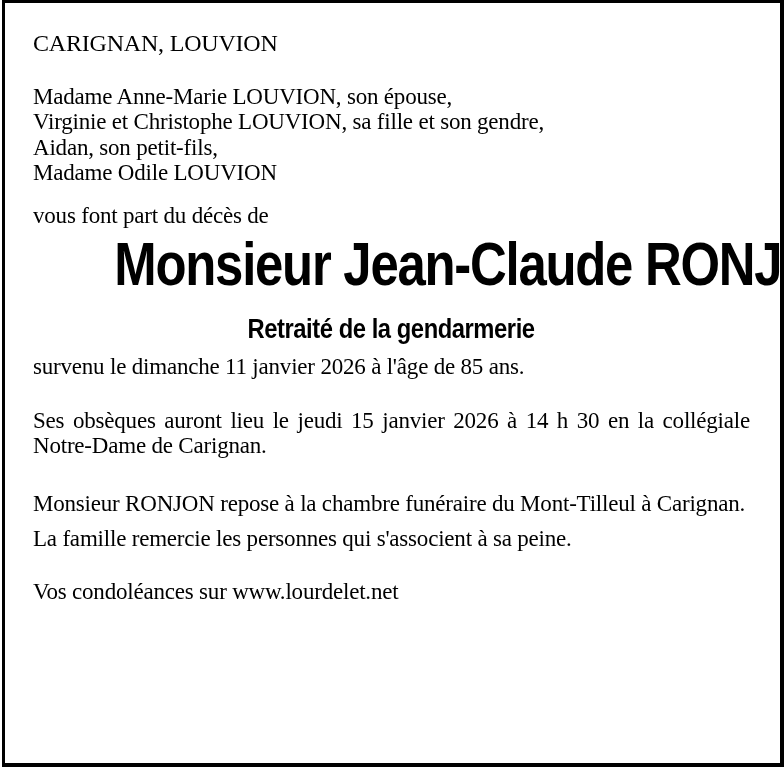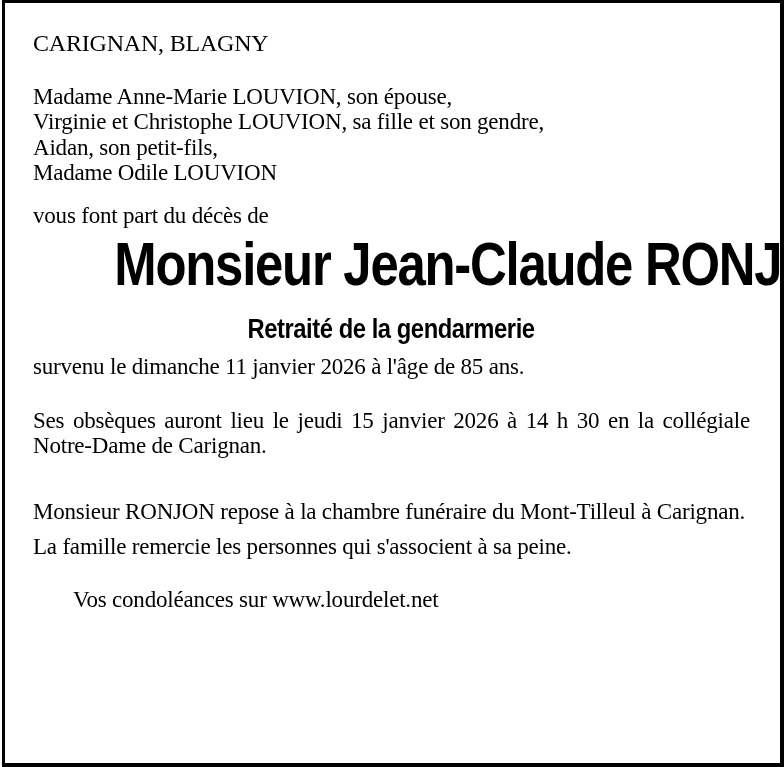--- a/index.html
+++ b/index.html
@@ -68,45 +68,44 @@
     transform-origin: 50% 50%;
   }
   .death-line {
     margin-top: 7px;
   }
   .para {
     text-align: justify;
     margin: 0;
   }
   .para-1 { margin-top: 28px; }
-  .para-2 { margin-top: 40px; }
+  .para-2 { margin-top: 32px; }
   .para-3 { margin-top: 10px; }
   .condolences {
     margin-top: 27px;
-    margin-left: 40px;
   }
   .footer-block {
     margin-top: 16px;
     text-align: center;
     font-weight: bold;
     font-size: 23.5px;
     line-height: 29px;
   }
   .phone-icon {
     font-family: "DejaVu Sans", sans-serif;
     font-weight: bold;
     font-size: 22px;
   }
 </style>
 </head>
 <body>
 
 <div class="page">
 
-  <div class="serif-line location">CARIGNAN, BLAGNY</div>
+  <div class="serif-line location">CARIGNAN, LOUVION</div>
 
   <div class="family-block">
     <div class="serif-line">Madame Anne-Marie LOUVION, son épouse,</div>
     <div class="serif-line">Virginie et Christophe LOUVION, sa fille et son gendre,</div>
     <div class="serif-line">Aidan, son petit-fils,</div>
     <div class="serif-line">Madame Odile LOUVION</div>
   </div>
 
   <div class="serif-line intro-line">vous font part du décès de</div>
 

